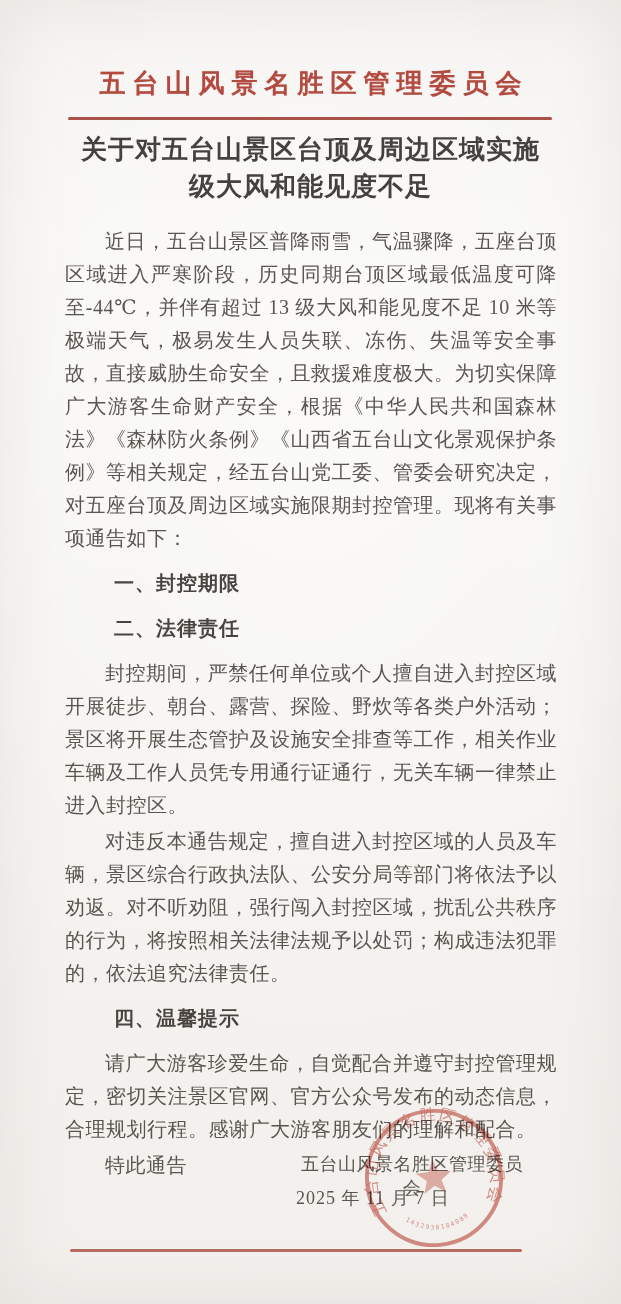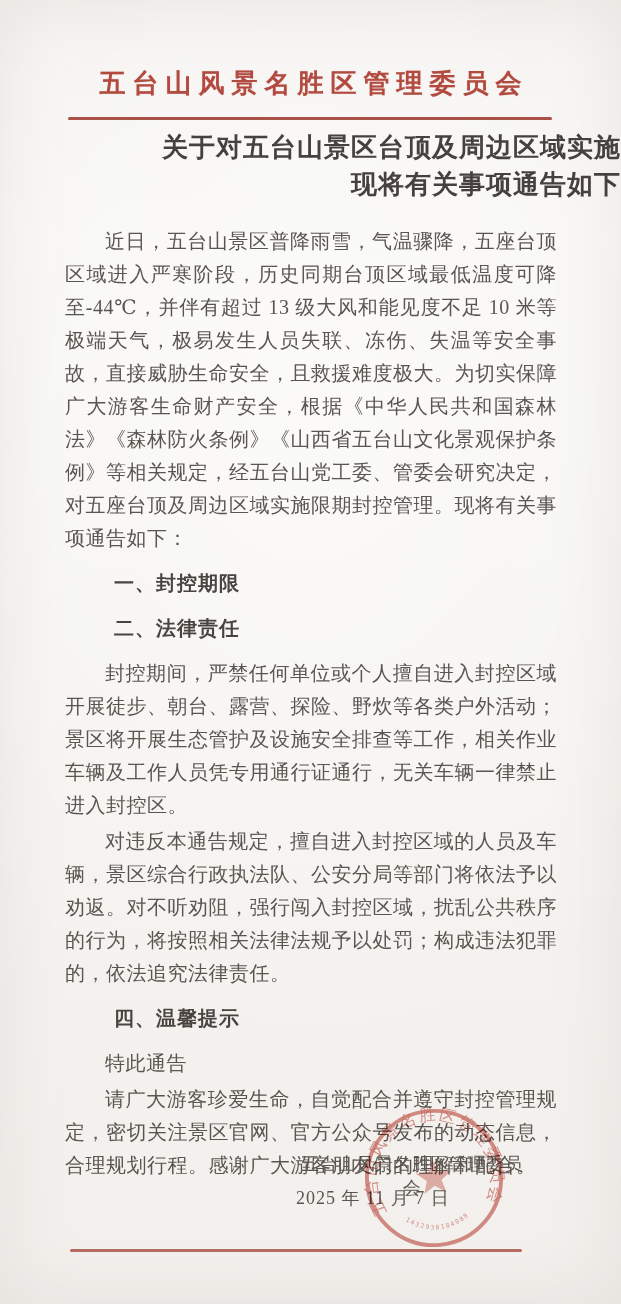--- a/index.html
+++ b/index.html
@@ -29,22 +29,22 @@
     position:absolute;top:117px;left:68px;width:484px;height:3px;
     background:#a23f35;border-radius:2px;opacity:.9;
   }
   .rule-bottom{
     position:absolute;top:1249px;left:70px;width:452px;height:3px;
     background:#a8544a;border-radius:2px;opacity:.85;
   }
   
   .doc-title{
     position:absolute;top:131px;left:0;width:621px;
-    text-align:right;
-    font-family:Liberation Mono, monospace;
+    text-align:center;
+    font-family:Liberation Serif, serif;
     font-weight:bold;font-size:26px;line-height:37px;
     color:#46413e;letter-spacing:1px;
   }
   
   .body-text{
     position:absolute;top:222px;left:62px;width:498px;
     font-size:20px;line-height:33px;letter-spacing:.5px;
     color:#5b5550;text-align:justify;
   }
   .body-text p{margin:3px;text-indent:2em;}
@@ -72,32 +72,32 @@
 </head>
 <body>
 
 <div class="page">
 
   <div class="masthead">五台山风景名胜区管理委员会</div>
   <div class="rule-top"></div>
 
   <div class="doc-title">
     <div>关于对五台山景区台顶及周边区域实施</div>
-    <div>现将有关事项通告如下</div>
+    <div>级大风和能见度不足</div>
   </div>
 
   <div class="body-text">
     <p>近日，五台山景区普降雨雪，气温骤降，五座台顶区域进入严寒阶段，历史同期台顶区域最低温度可降至-44℃，并伴有超过 13 级大风和能见度不足 10 米等极端天气，极易发生人员失联、冻伤、失温等安全事故，直接威胁生命安全，且救援难度极大。为切实保障广大游客生命财产安全，根据《中华人民共和国森林法》《森林防火条例》《山西省五台山文化景观保护条例》等相关规定，经五台山党工委、管委会研究决定，对五座台顶及周边区域实施限期封控管理。现将有关事项通告如下：</p>
     <p class="sec-h">一、封控期限</p>
     <p class="sec-h">二、法律责任</p>
     <p>封控期间，严禁任何单位或个人擅自进入封控区域开展徒步、朝台、露营、探险、野炊等各类户外活动；景区将开展生态管护及设施安全排查等工作，相关作业车辆及工作人员凭专用通行证通行，无关车辆一律禁止进入封控区。</p>
     <p>对违反本通告规定，擅自进入封控区域的人员及车辆，景区综合行政执法队、公安分局等部门将依法予以劝返。对不听劝阻，强行闯入封控区域，扰乱公共秩序的行为，将按照相关法律法规予以处罚；构成违法犯罪的，依法追究法律责任。</p>
     <p class="sec-h">四、温馨提示</p>
+    <p>请广大游客珍爱生命，自觉配合并遵守封控管理规定，密切关注景区官网、官方公众号发布的动态信息，合理规划行程。感谢广大游客朋友们的理解和配合。</p>
     <p>特此通告</p>
-    <p>请广大游客珍爱生命，自觉配合并遵守封控管理规定，密切关注景区官网、官方公众号发布的动态信息，合理规划行程。感谢广大游客朋友们的理解和配合。</p>
   </div>
 
   <div class="sig-org">五台山风景名胜区管理委员会</div>
   <div class="sig-date">2025 年 11 月 7 日</div>
 
   <svg class="seal" viewBox="0 0 200 200" aria-hidden="true">
     <defs>
       <path id="ringPath" d="M 37.7,140 A 74 74 0 1 1 162.3,140" fill="none"></path>
       <path id="codePath" d="M 48,140.6 A 66 66 0 0 0 152,140.6" fill="none"></path>
     </defs>

